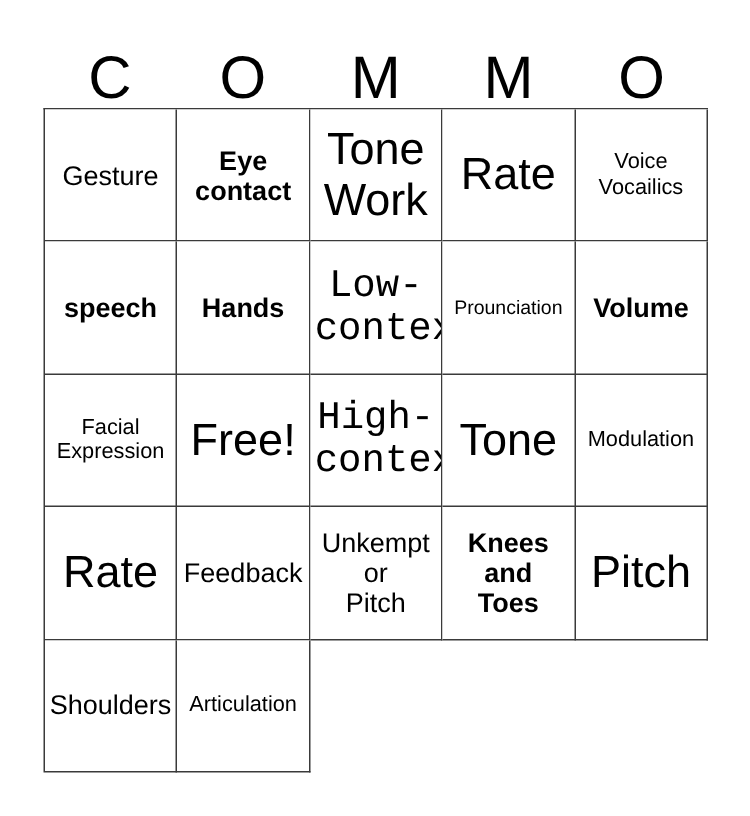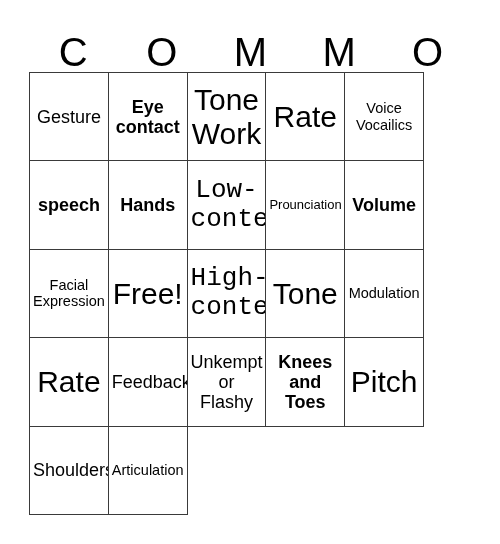--- a/index.html
+++ b/index.html
@@ -44,21 +44,21 @@
     letter-spacing: 0;
     color: #000000;
     user-select: none;
   }
 
   
   #bingo-grid {
     position: absolute;
     left: 29px;
     top: 72px;
-    width: 395px;
+    width: 443px;
     height: 443px;
     display: grid;
     grid-template-columns: repeat(5, 1fr);
     grid-template-rows: repeat(5, 1fr);
     border-top: 1.5px solid #3a3a3a;
     border-left: 1.5px solid #3a3a3a;
     box-sizing: border-box;
     background: #ffffff;
   }
 
@@ -159,21 +159,21 @@
       </div>
       <div class="bingo-cell">
         <span class="cell-text sz-xxl">Rate</span>
       </div>
       <div class="bingo-cell">
         <span class="cell-text sz-m">Feedback</span>
       </div>
       <div class="bingo-cell">
         <span class="cell-text sz-m">Unkempt
 or
-Flashy</span>
+Pitch</span>
       </div>
       <div class="bingo-cell">
         <span class="cell-text sz-l">Knees
 and
 Toes</span>
       </div>
       <div class="bingo-cell">
         <span class="cell-text sz-xxl">Pitch</span>
       </div>
       <div class="bingo-cell">

